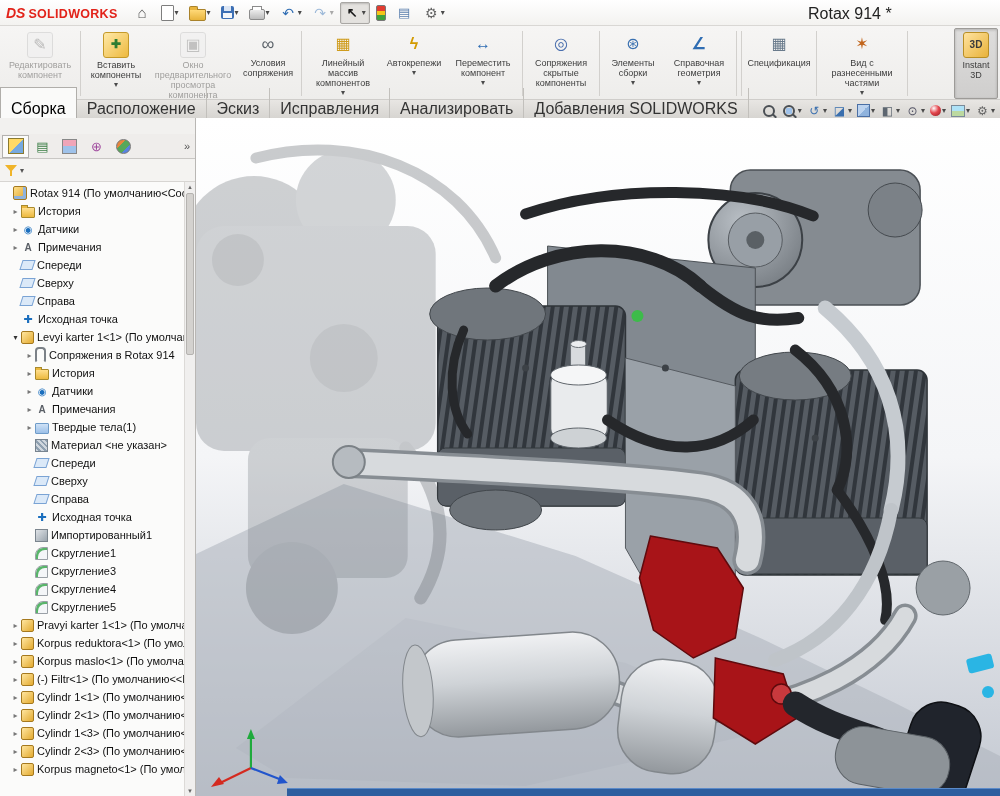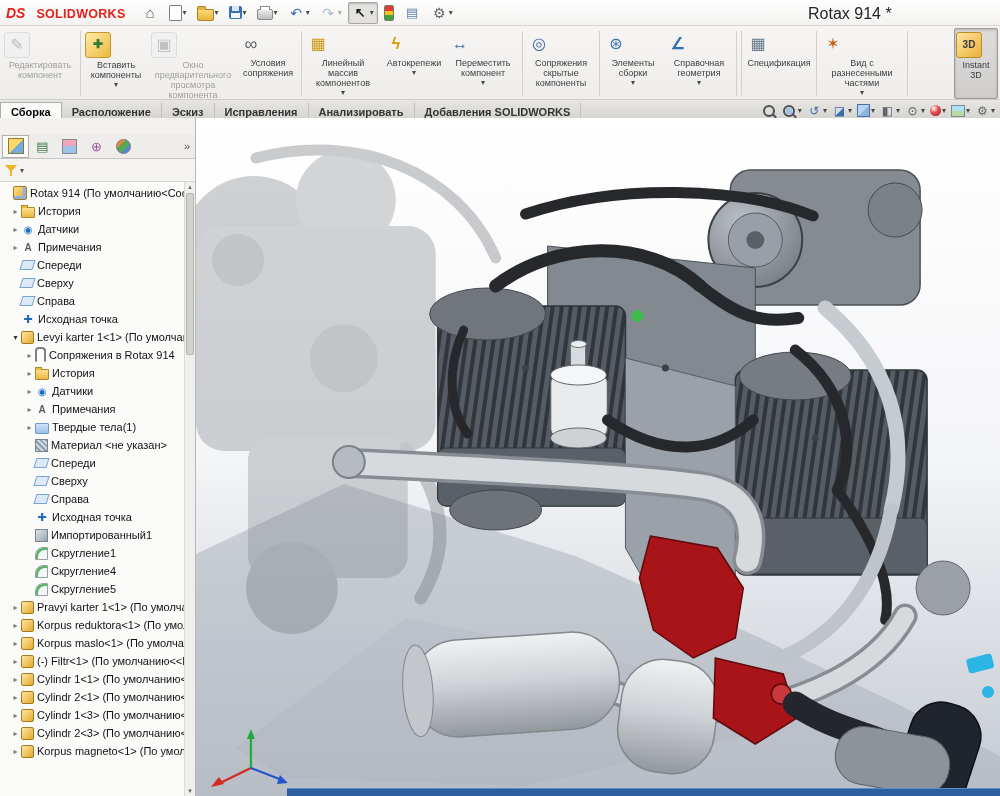--- a/index.html
+++ b/index.html
@@ -1,21 +1,21 @@
 <!DOCTYPE html>
 <html><head>
 <meta charset="utf-8">
 <style>
   html,body{margin:0;padding:0;}
   body{width:1000px;height:796px;overflow:hidden;font-family:"Liberation Sans",sans-serif;background:#f1f0ee;}
   .app{position:relative;width:1000px;height:796px;overflow:hidden;background:#f1f0ee;}
 
   
   .titlebar{height:25px;display:flex;align-items:center;background:linear-gradient(#ffffff,#f3f2f0);border-bottom:1px solid #d9d7d4;padding:0 4px;position:relative;}
-  .logo{display:flex;align-items:baseline;gap:11px;margin:0 12px 0 2px;white-space:nowrap;}
+  .logo{display:flex;align-items:baseline;gap:3px;margin:0 12px 0 2px;white-space:nowrap;}
   .logo-ds{color:#e2231a;font-weight:bold;font-style:italic;font-size:14px;}
   .logo-tx{color:#e2231a;font-weight:bold;font-size:12.5px;letter-spacing:.3px;}
   .tb-icons{display:flex;align-items:center;gap:2px;}
   .tbtn{display:flex;align-items:center;height:20px;padding:0 3px;border:1px solid transparent;border-radius:2px;}
   .tbtn.pressed{background:#e4e2df;border-color:#a9a7a4;box-shadow:inset 0 1px 2px rgba(0,0,0,.18);}
   .tbtn.dis{opacity:.45;}
   .caret{font-size:8px;color:#4a4a4a;line-height:1;margin-left:1px;}
   .ic{width:17px;height:17px;display:flex;align-items:center;justify-content:center;font-size:13px;}
   .ic-home::before{content:"⌂";color:#555;font-size:15px;}
   .ic-new-document{width:11px;height:14px;background:#fff;border:1px solid #7e7e7e;border-radius:1px;}
@@ -29,21 +29,21 @@
   .ic-undo::before{content:"↶";color:#2f6db3;font-size:14px;}
   .ic-redo::before{content:"↷";color:#2f6db3;font-size:14px;}
   .ic-select::before{content:"↖";color:#1a1a1a;font-size:13px;font-weight:bold;}
   .ic-rebuild{width:8px;height:14px;background:linear-gradient(#e23c30 0 33%,#f5c518 33% 66%,#3fa23c 66% 100%);border:1px solid #777;border-radius:2px;}
   .ic-file-properties::before{content:"▤";color:#5a7fae;}
   .ic-options::before{content:"⚙";color:#666;font-size:14px;}
   .doc-title{position:absolute;left:808px;top:5px;font-size:16px;color:#222;}
 
   
   .ribbon{height:71px;background:linear-gradient(#f6f5f4,#eeedeb);border-bottom:1px solid #cfcdca;display:flex;align-items:stretch;padding:2px 2px 0 2px;}
-  .rbtn{display:flex;flex-direction:column;padding:3px 1px 1px;text-align:center;font-size:9px;line-height:1.12;color:#3d3d3d;border:1px solid transparent;border-radius:2px;overflow:hidden;}
+  .rbtn{display:flex;flex-direction:column;align-items:center;padding:3px 1px 1px;text-align:center;font-size:9px;line-height:1.12;color:#3d3d3d;border:1px solid transparent;border-radius:2px;overflow:hidden;}
   .rbtn.dis{color:#a09f9d;}
   .rbtn.dis .ric{filter:grayscale(1);opacity:.5;}
   .rbtn.act{background:linear-gradient(#dedddc,#cfcecd);border-color:#9d9b98;box-shadow:inset 0 1px 3px rgba(0,0,0,.2);}
   .ric{width:24px;height:24px;margin-bottom:2px;display:flex;align-items:center;justify-content:center;font-size:16px;border-radius:3px;flex:none;}
   .rdiv{width:1px;background:#d2d0cd;margin:3px 2px;flex:none;}
   .rbtn .caret{margin:1px 0 0 0;}
   .ri-edit-component{background:#eef0f2;border:1px solid #c3c7cb;}
   .ri-edit-component::before{content:"✎";color:#7a7f85;}
   .ri-insert-components{background:linear-gradient(135deg,#ffe9a8,#edb93f);border:1px solid #c59a2a;}
   .ri-insert-components::before{content:"✚";color:#2e7d32;font-size:12px;font-weight:bold;}
@@ -72,21 +72,21 @@
   .rbtn[data-name="assembly-features-button"]{width:58px}
   .rbtn[data-name="reference-geometry-button"]{width:66px}
   .rbtn[data-name="new-motion-study-button"]{width:76px}
   .rbtn[data-name="bill-of-materials-button"]{width:66px}
   .rbtn[data-name="exploded-view-button"]{width:82px}
   .rbtn[data-name="instant-3d-button"]{width:40px;margin-left:auto}
 
   
   .tabbar{height:21px;background:linear-gradient(#e8e6e3,#d4d2ce);border-bottom:1px solid #b7b5b1;display:flex;align-items:flex-end;position:relative;}
   .tabs{display:flex;align-items:flex-end;height:100%;}
-  .tab{font-size:11px;color:#333;padding:3px 10px 3px;border-right:1px solid #c2c0bc;white-space:nowrap;font-weight:bold;}
+  .tab{font-size:16px;color:#333;padding:12px 10px 3px;border-right:1px solid #c2c0bc;white-space:nowrap;}
   .tab.active{background:#fafaf9;border:1px solid #b0aeaa;border-bottom:none;color:#000;}
   .headsup{position:absolute;right:4px;top:2px;display:flex;gap:3px;align-items:center;}
   .hbtn{display:flex;align-items:center;height:17px;padding:0 1px;}
   .hic{width:15px;height:15px;display:flex;align-items:center;justify-content:center;font-size:12px;}
   .mag{width:8px;height:8px;border:2px solid #4a4f54;border-radius:50%;position:relative;}
   .mag::after{content:"";position:absolute;width:5px;height:2px;background:#4a4f54;transform:rotate(45deg);right:-4px;bottom:-2px;}
   .hi-zoom-area .mag::before{content:"";position:absolute;inset:1px;background:#9fc2ea;}
   .hi-previous-view::before{content:"↺";color:#3a6fae;}
   .hi-section-view::before{content:"◪";color:#3a6fae;}
   .hi-view-orientation{width:11px;height:11px;background:linear-gradient(135deg,#bcd3ef 50%,#8fb3dd 50%);border:1px solid #4a6fa5;}
@@ -463,20 +463,25 @@
             <span class="tlabel" data-name="tree-item-label">Импортированный1</span>
           </div>
           <div class="trow lvl2" data-name="tree-item">
             <span class="tarrow" data-name="tree-indent"></span>
             <span class="tico ti-fillet" data-name="fillet-icon"></span>
             <span class="tlabel" data-name="tree-item-label">Скругление1</span>
           </div>
           <div class="trow lvl2" data-name="tree-item">
             <span class="tarrow" data-name="tree-indent"></span>
             <span class="tico ti-fillet" data-name="fillet-icon"></span>
+            <span class="tlabel" data-name="tree-item-label">Скругление3</span>
+          </div>
+          <div class="trow lvl2" data-name="tree-item">
+            <span class="tarrow" data-name="tree-indent"></span>
+            <span class="tico ti-fillet" data-name="fillet-icon"></span>
             <span class="tlabel" data-name="tree-item-label">Скругление4</span>
           </div>
           <div class="trow lvl2" data-name="tree-item">
             <span class="tarrow" data-name="tree-indent"></span>
             <span class="tico ti-fillet" data-name="fillet-icon"></span>
             <span class="tlabel" data-name="tree-item-label">Скругление5</span>
           </div>
           <div class="trow lvl1" data-name="tree-item">
             <span class="tarrow" data-name="expand-arrow-icon">▸</span>
             <span class="tico ti-part" data-name="part-icon"></span>

